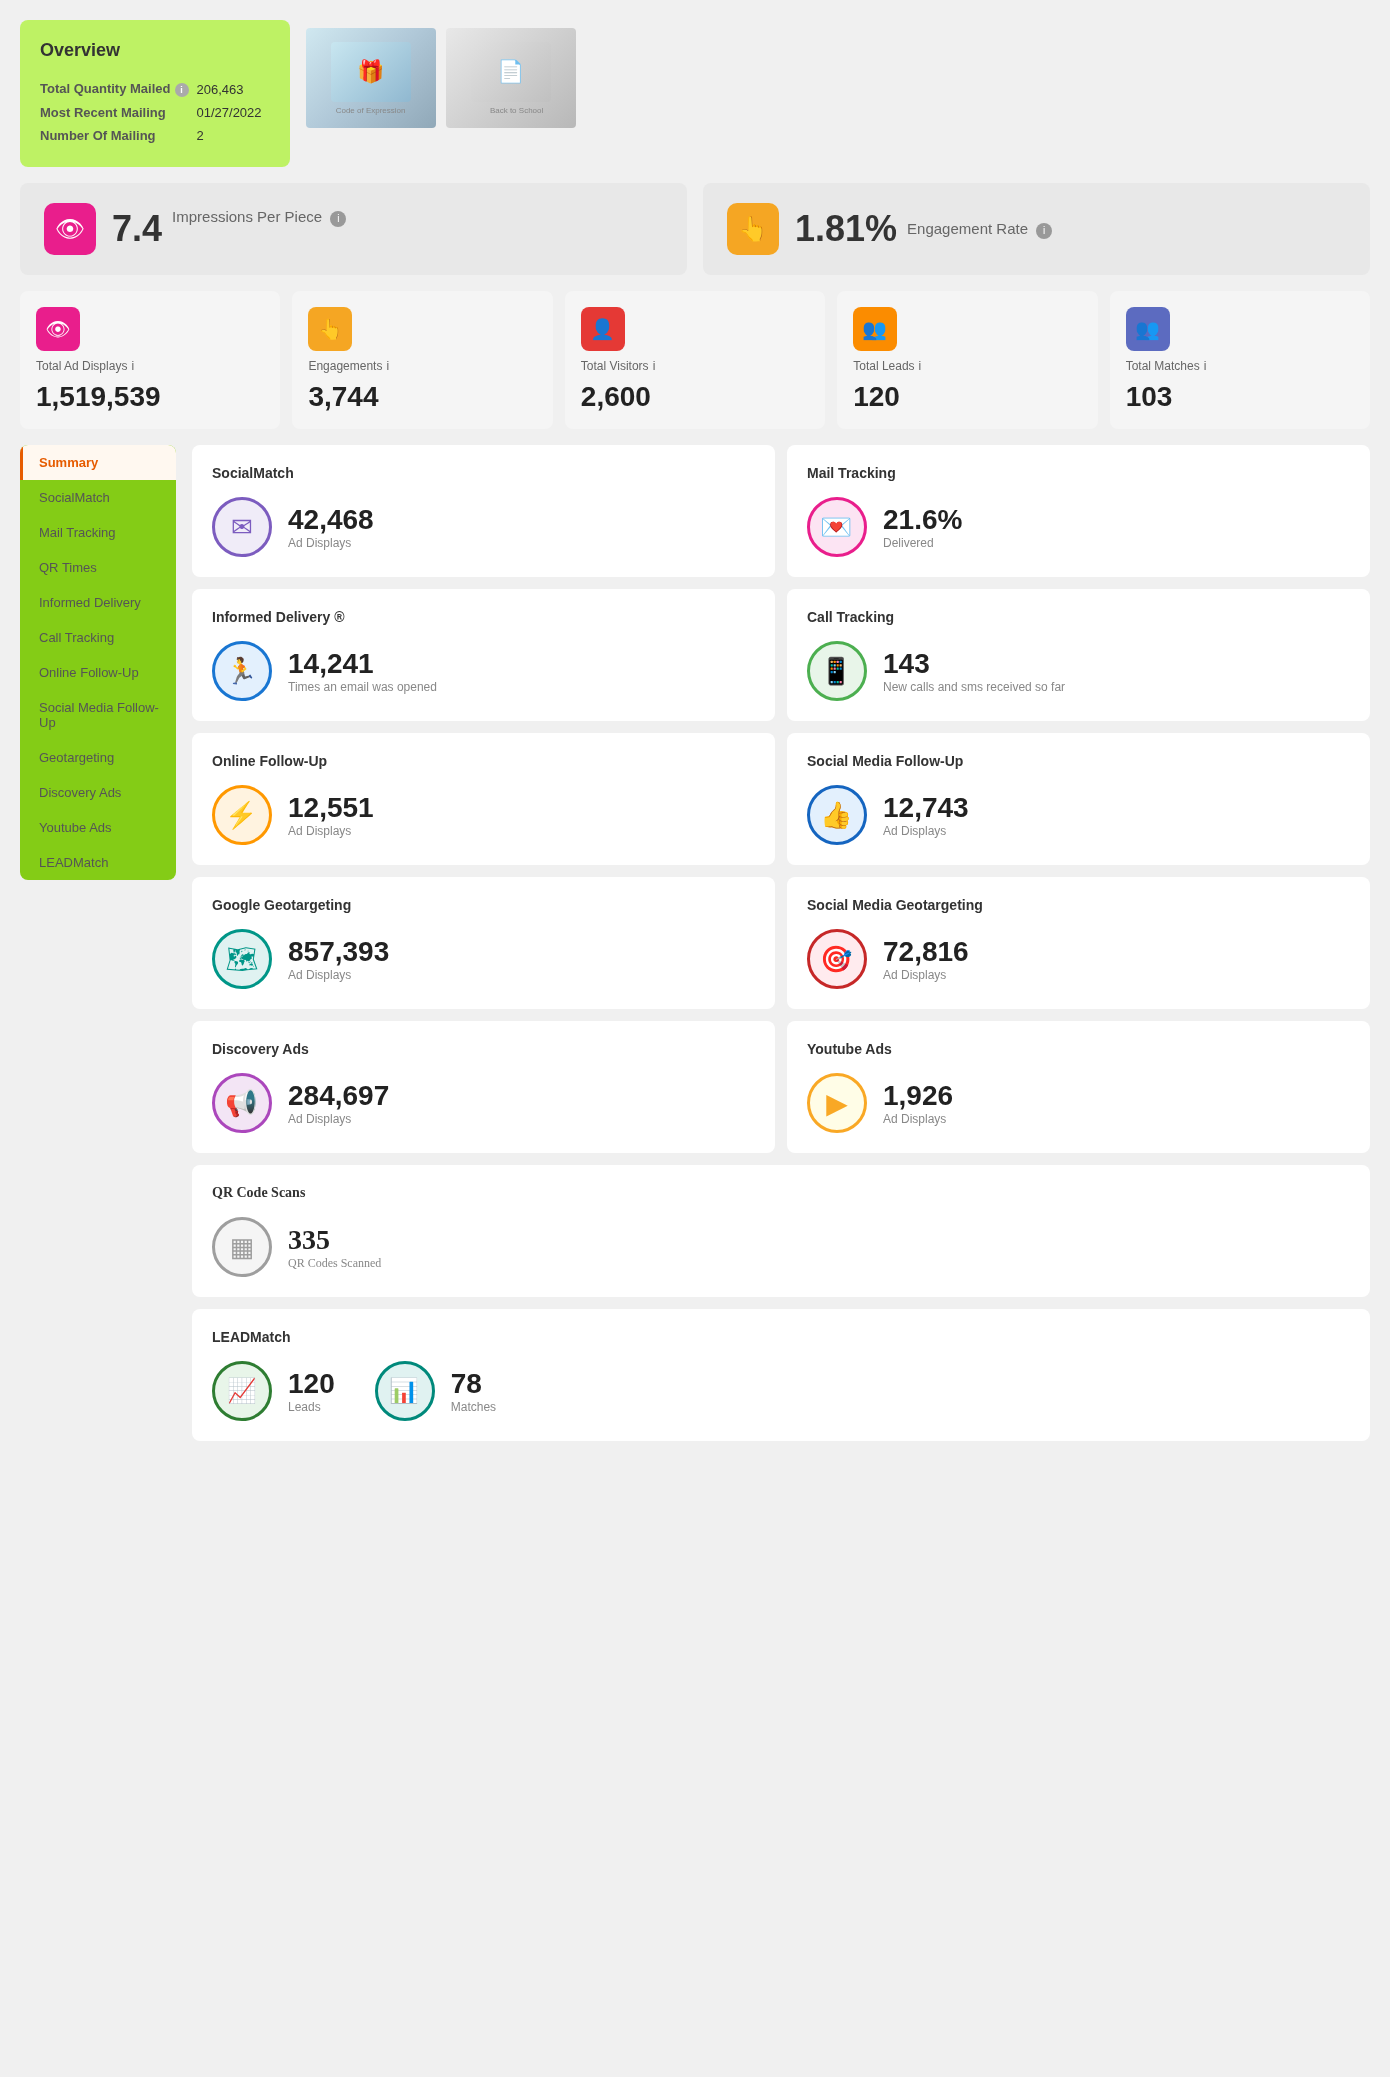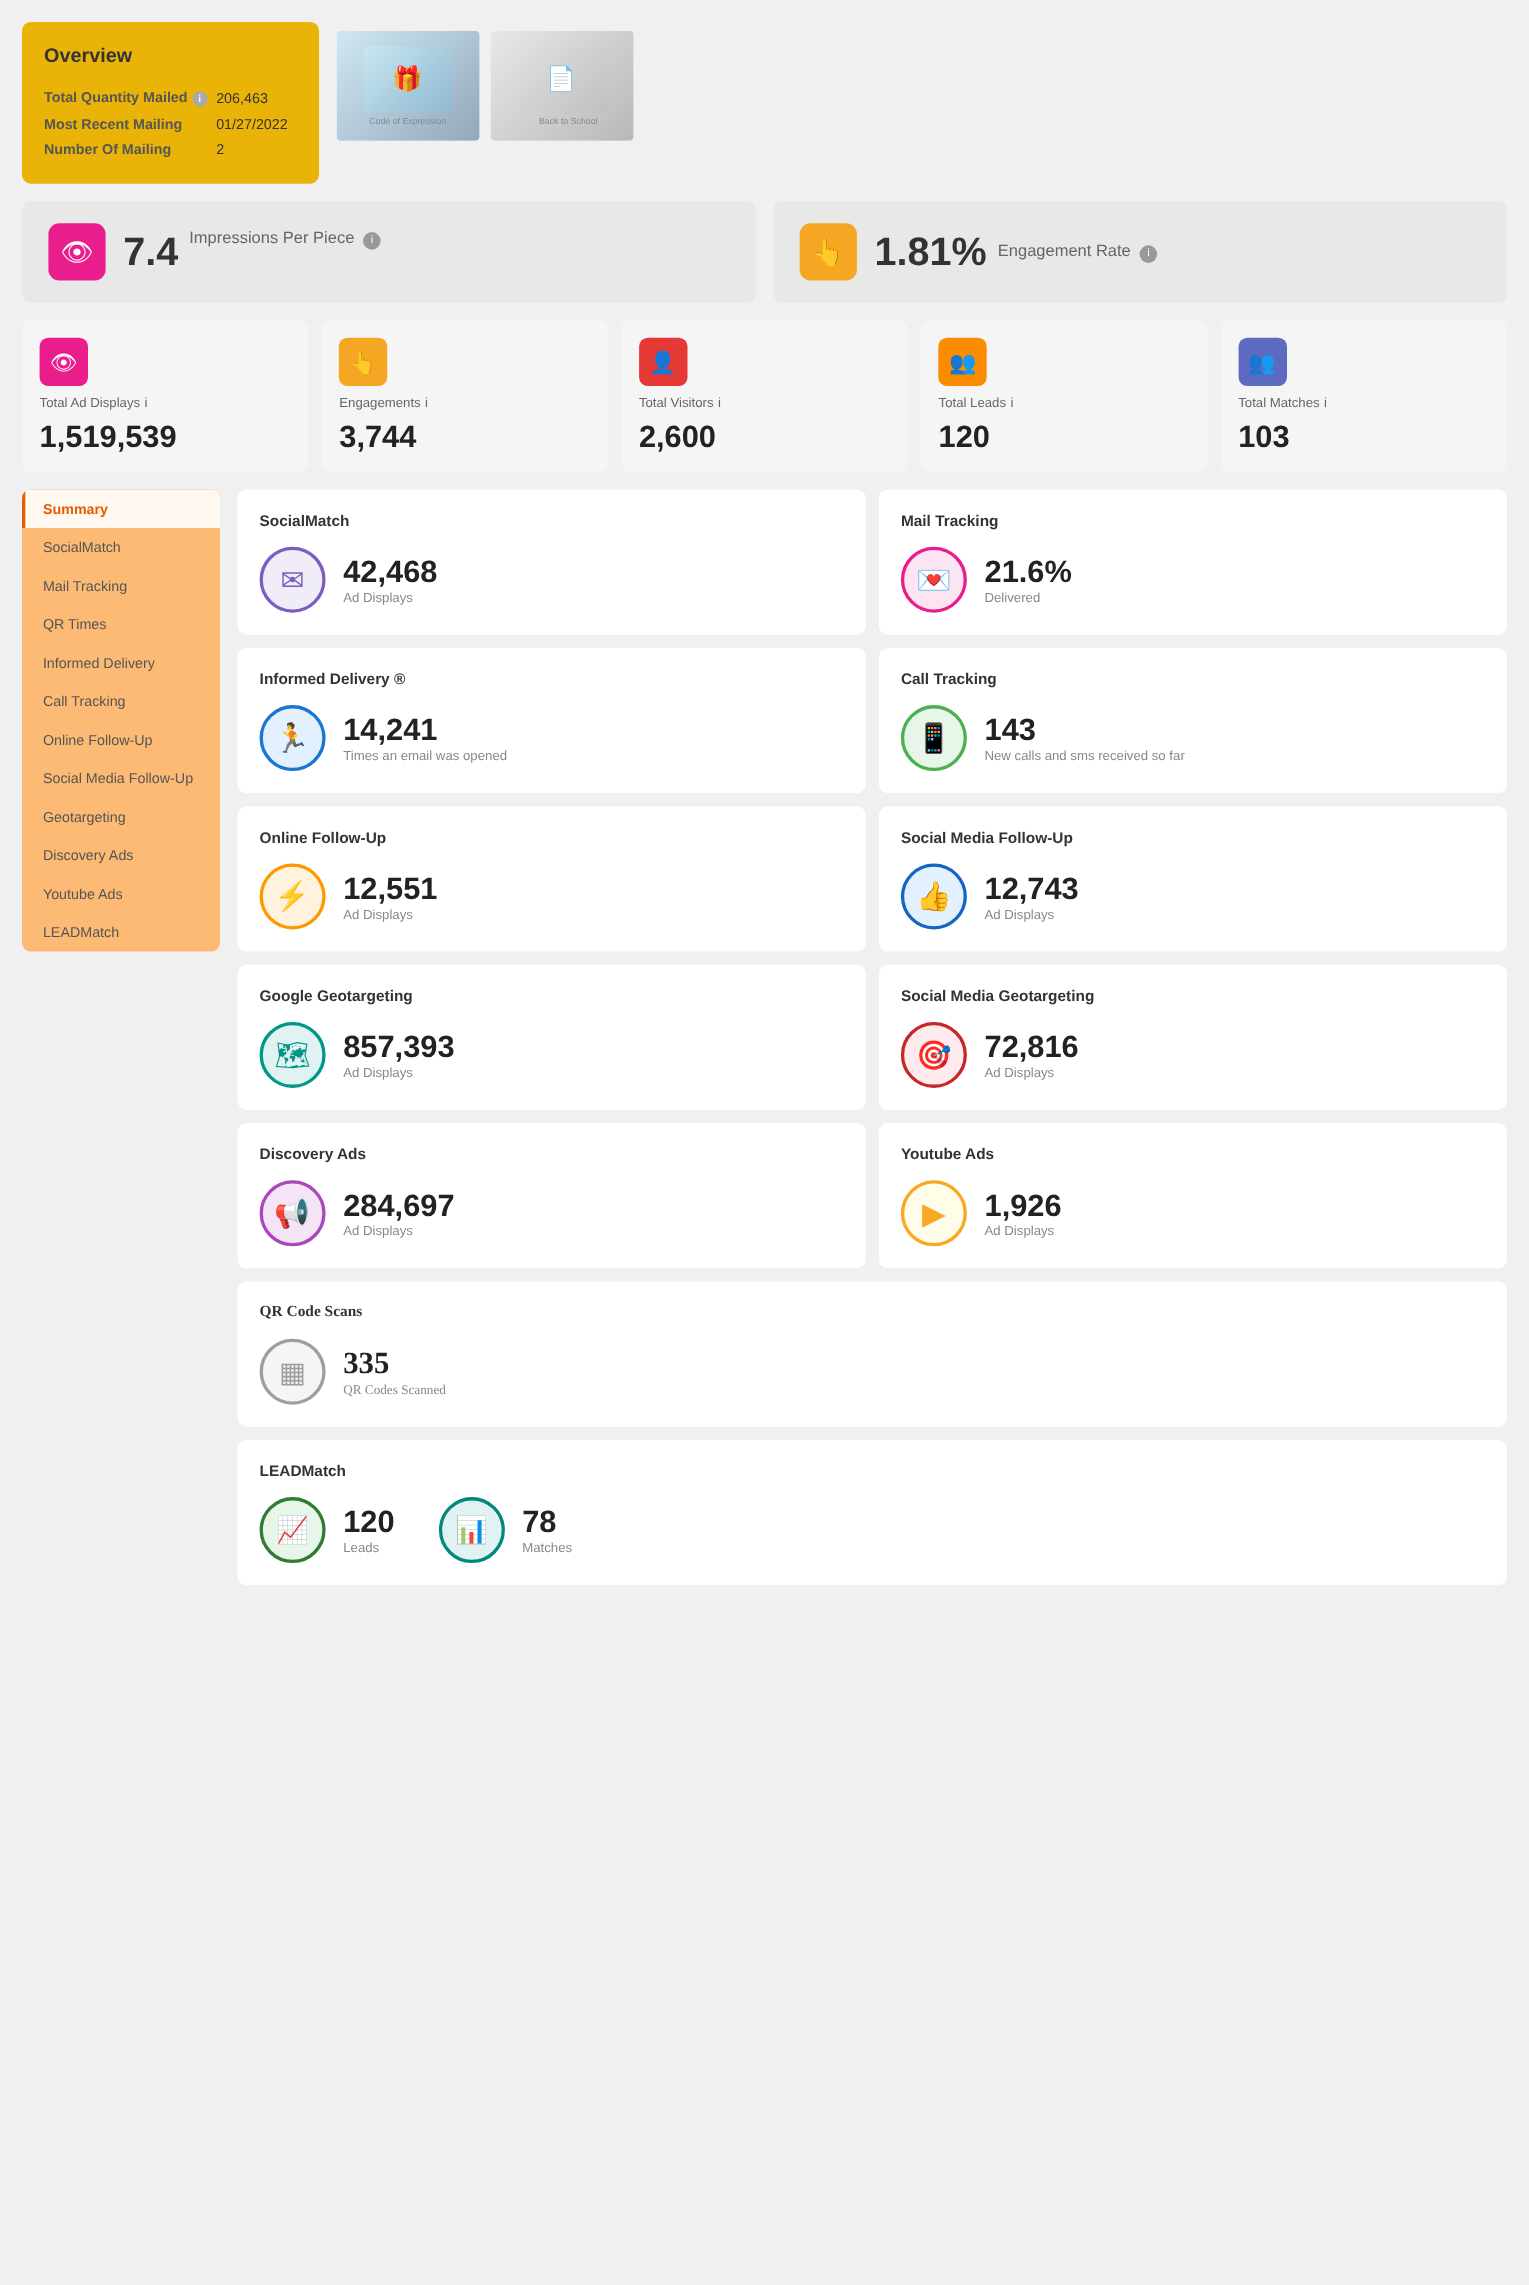--- a/index.html
+++ b/index.html
@@ -12,21 +12,21 @@
     }
     .page-wrapper {
       padding: 20px;
       display: flex;
       flex-direction: column;
       gap: 16px;
     }
 
     
     .overview-card {
-      background: #eab308;
+      background: #bef264;
       border-radius: 8px;
       padding: 20px;
       display: flex;
       gap: 20px;
       align-items: flex-end;
       max-width: 600px;
     }
     .overview-card .overview-left h2 {
       font-size: 18px;
       font-weight: bold;
@@ -164,23 +164,23 @@
 
     
     .main-layout {
       display: flex;
       gap: 16px;
       align-items: flex-start;
     }
 
     
     .sidebar {
-      width: 180px;
+      width: 156px;
       flex-shrink: 0;
-      background: #fdba74;
+      background: #84cc16;
       border-radius: 8px;
       overflow: hidden;
     }
     .sidebar-item {
       padding: 10px 16px;
       font-size: 13px;
       color: #555;
       cursor: pointer;
       border-left: 3px solid transparent;
     }

